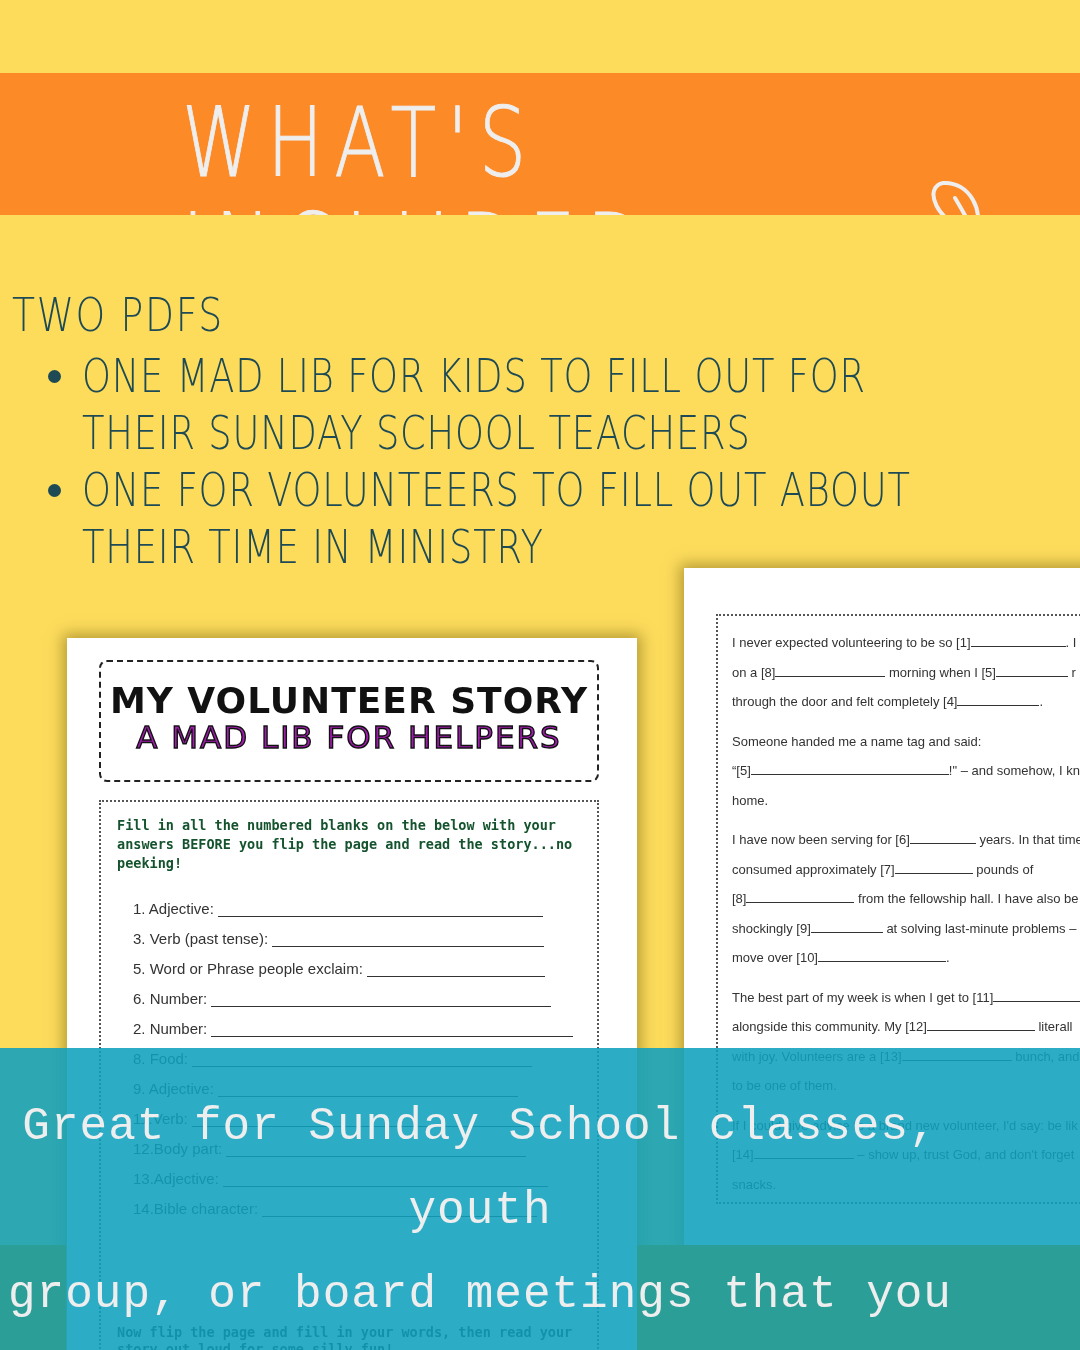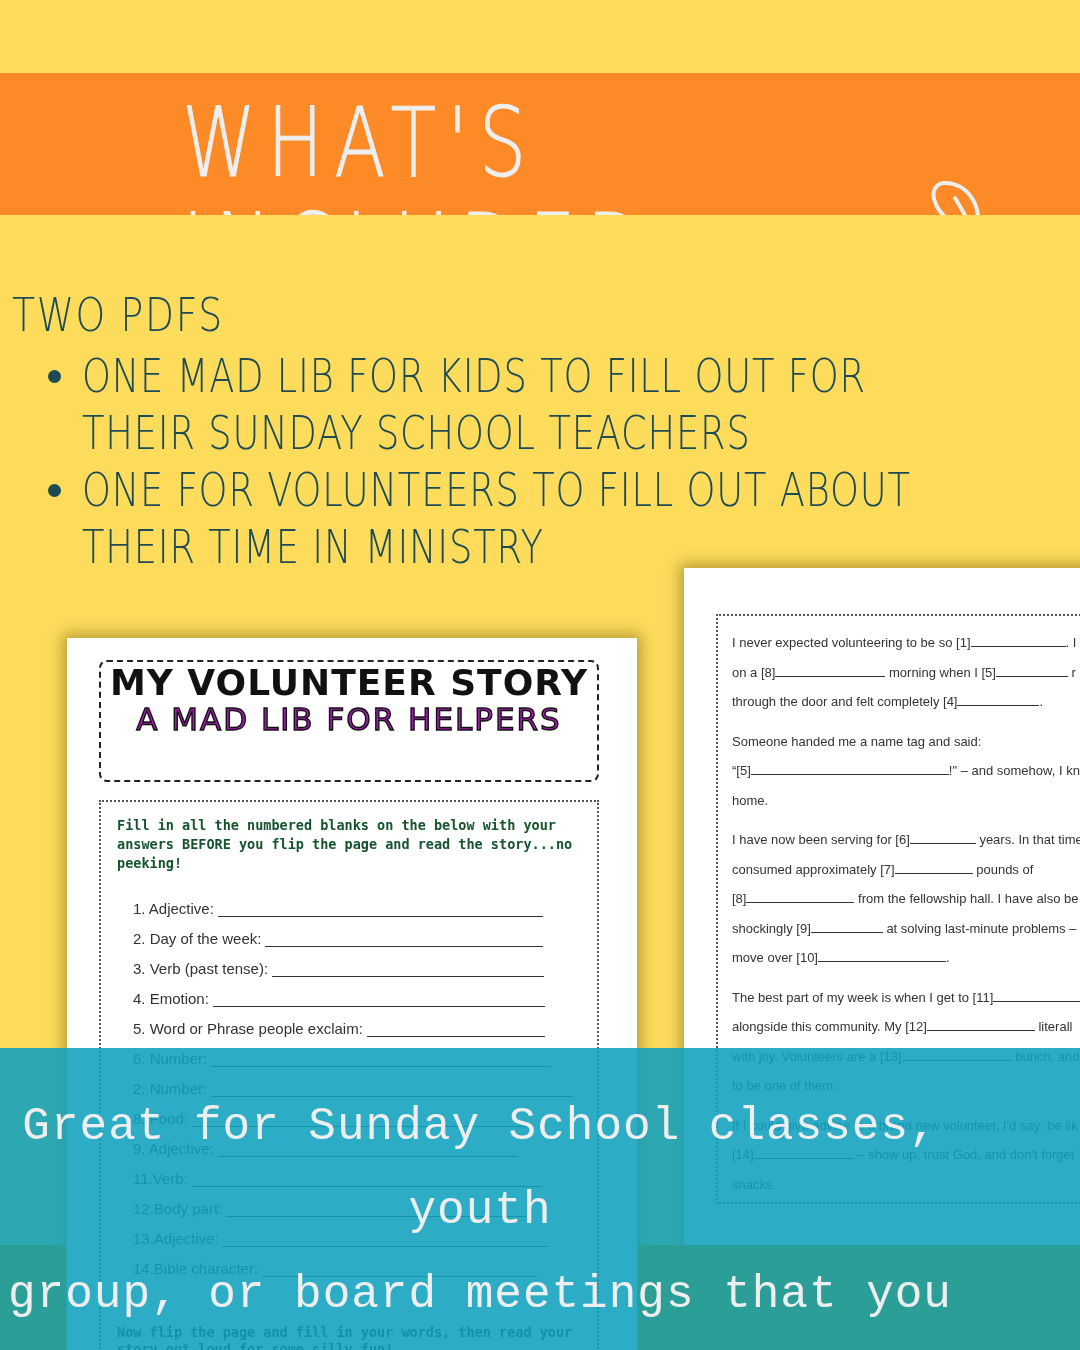--- a/index.html
+++ b/index.html
@@ -16,21 +16,21 @@
   .intro-list { list-style: none; margin-top: 6px; }
   .intro-list li { position: relative; padding-left: 70px; font-family: "DejaVu Sans", sans-serif; font-weight: 200; font-size: 46px; line-height: 57px; letter-spacing: 1px; }
   .intro-list li .bullet { position: absolute; left: 36px; top: 22px; width: 13px; height: 13px; border-radius: 50%; background: #1E4A55; }
   .intro-list li .txt { display: inline-block; transform: scaleX(0.8); transform-origin: left; white-space: nowrap; }
 
   .page { position: absolute; background: #FFFFFF; box-shadow: 0 0 14px 4px rgba(120,100,20,0.55); }
   .page-left { left: 67px; top: 638px; width: 570px; height: 760px; }
   .page-right { left: 684px; top: 568px; width: 420px; height: 680px; }
 
   .title-box { position: absolute; left: 32px; top: 22px; width: 500px; height: 122px; border: 2px dashed #222; border-radius: 8px; text-align: center; }
-  .title-main { font-family: "DejaVu Sans", sans-serif; font-weight: bold; font-size: 36px; color: #111; letter-spacing: 1px; }
+  .title-main { font-family: "DejaVu Sans", sans-serif; font-weight: bold; font-size: 36px; color: #111; margin-top: 18px; letter-spacing: 1px; }
   .title-sub { font-family: "DejaVu Sans", sans-serif; font-size: 31px; color: #a21caf; -webkit-text-stroke: 1.4px #111; letter-spacing: 2px; margin-top: -2px; }
 
   .instr-box { position: absolute; left: 32px; top: 162px; width: 500px; height: 620px; border: 2px dotted #555; }
   .instr-text { margin: 14px 16px 0 16px; font-family: "DejaVu Sans Mono", monospace; font-weight: bold; font-size: 13.5px; line-height: 19px; color: #14532d; }
   .blanks { margin: 14px 0 0 32px; list-style: none; }
   .blanks li { display: flex; align-items: flex-end; font-family: "Liberation Sans", sans-serif; font-size: 15px; color: #333; height: 30px; }
   .blanks li .line { flex: 0 0 auto; border-bottom: 1.2px solid #333; height: 14px; margin-left: 4px; }
   .instr-foot { position: absolute; left: 16px; top: 522px; width: 470px; font-family: "DejaVu Sans Mono", monospace; font-weight: bold; font-size: 13.5px; line-height: 17px; color: #222; }
 
   .story-box { position: absolute; left: 32px; top: 46px; width: 420px; height: 590px; border: 2px dotted #555; border-right: none; }
@@ -107,30 +107,22 @@
     <div class="title-sub">A MAD LIB FOR HELPERS</div>
   </div>
   <div class="instr-box">
     <div class="instr-text">Fill in all the numbered blanks on the below with your answers BEFORE you flip the page and read the story...no peeking!</div>
     <ul class="blanks">
       <li>
           <span>1. Adjective:</span>
           <span class="line" style="width:325px"></span>
         </li>
       <li>
-          <span>2. Day of the week:</span>
-          <span class="line" style="width:278px"></span>
-        </li>
-      <li>
           <span>3. Verb (past tense):</span>
           <span class="line" style="width:272px"></span>
-        </li>
-      <li>
-          <span>4. Emotion:</span>
-          <span class="line" style="width:332px"></span>
         </li>
       <li>
           <span>5. Word or Phrase people exclaim:</span>
           <span class="line" style="width:178px"></span>
         </li>
       <li>
           <span>6. Number:</span>
           <span class="line" style="width:340px"></span>
         </li>
       <li>

